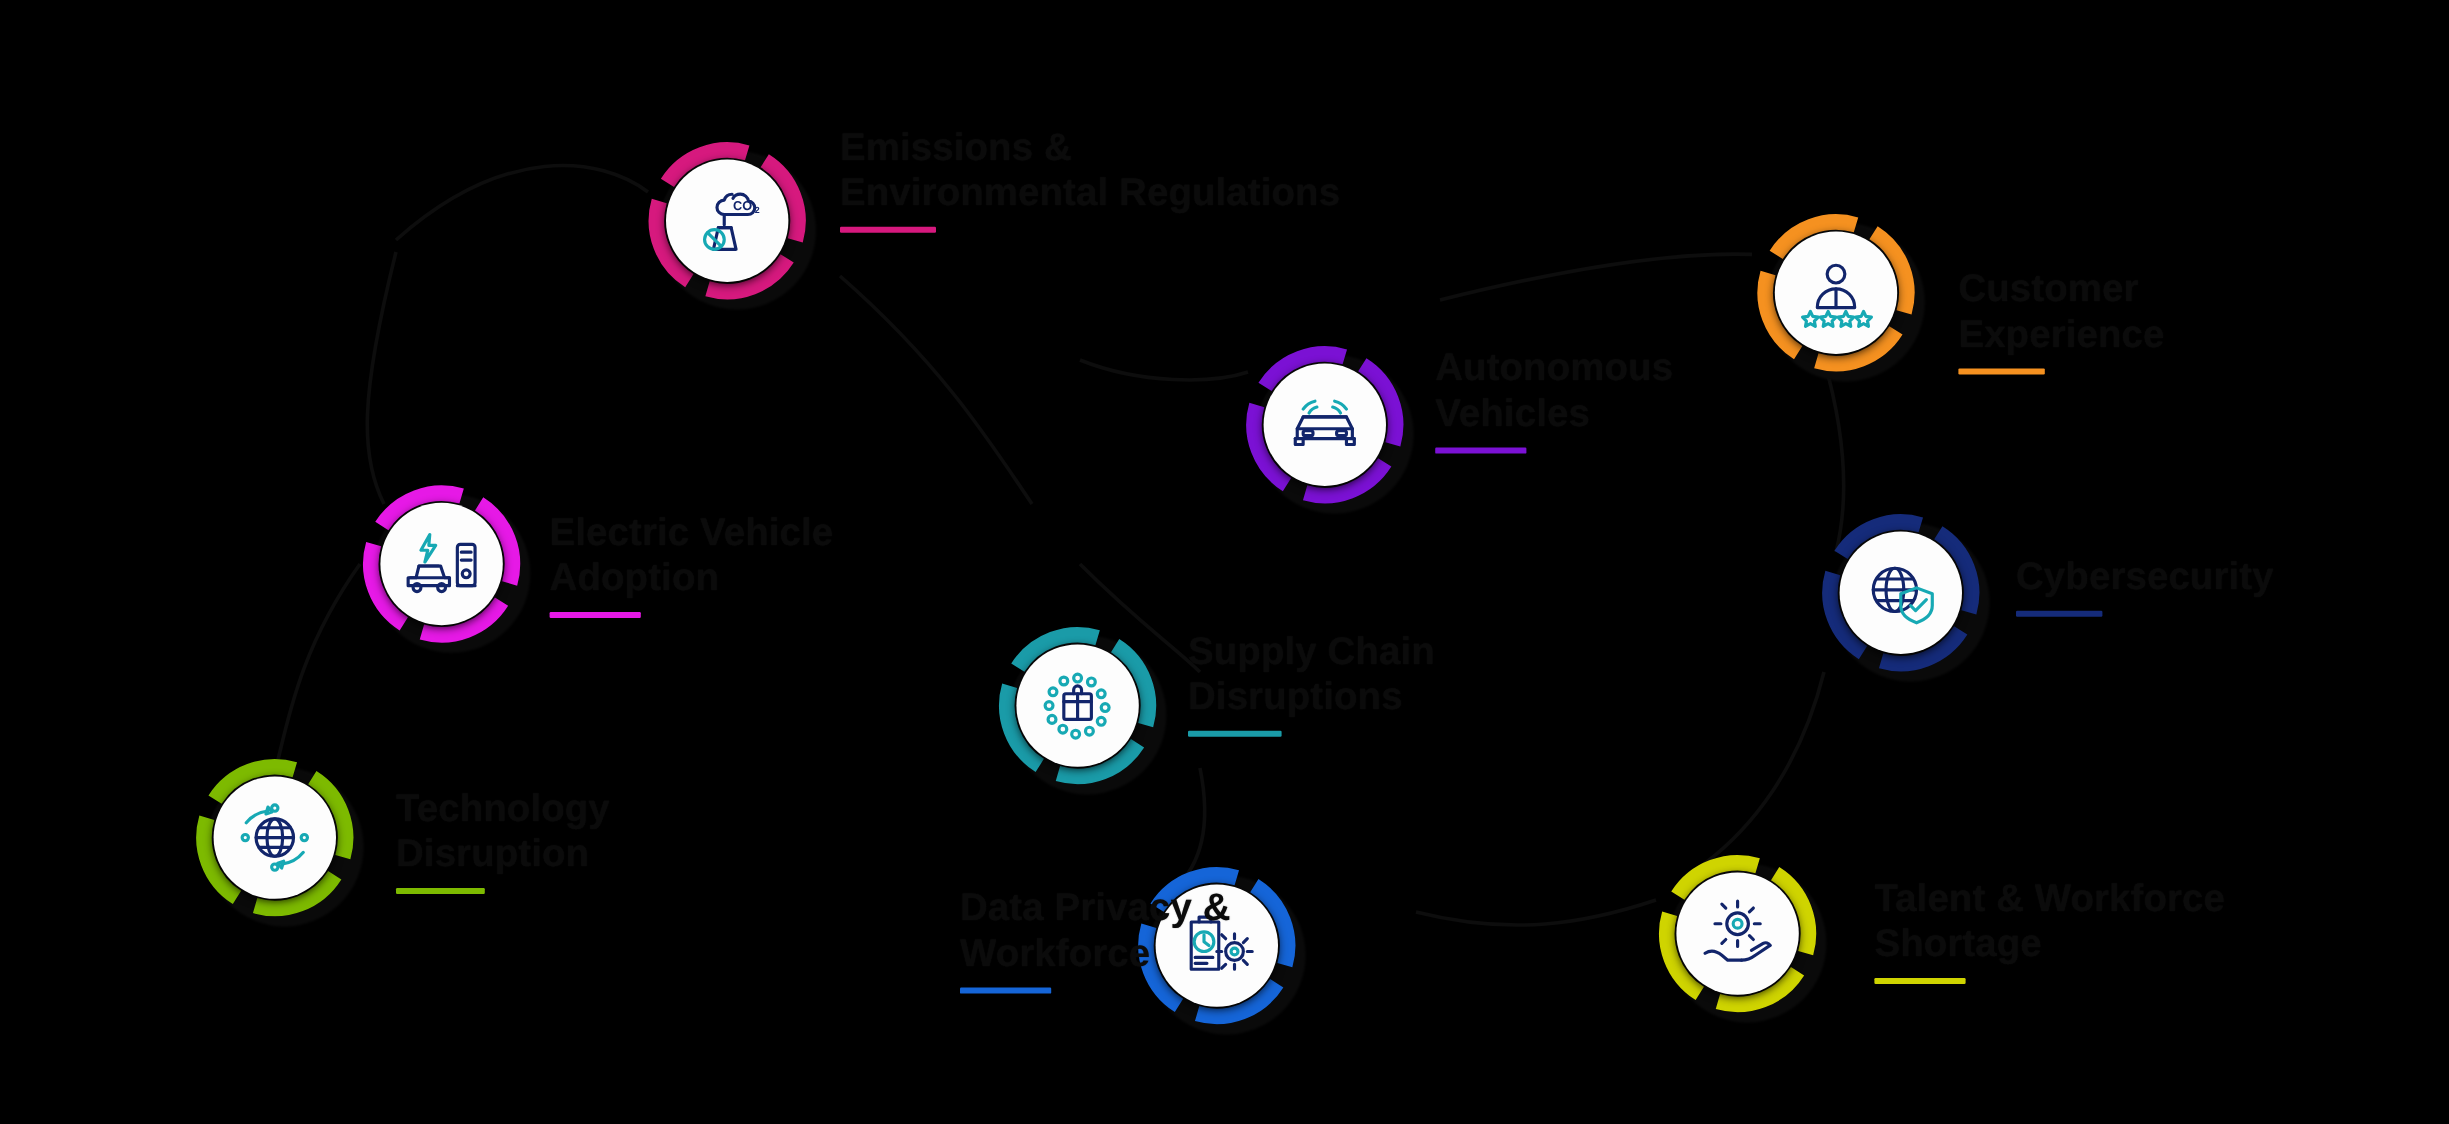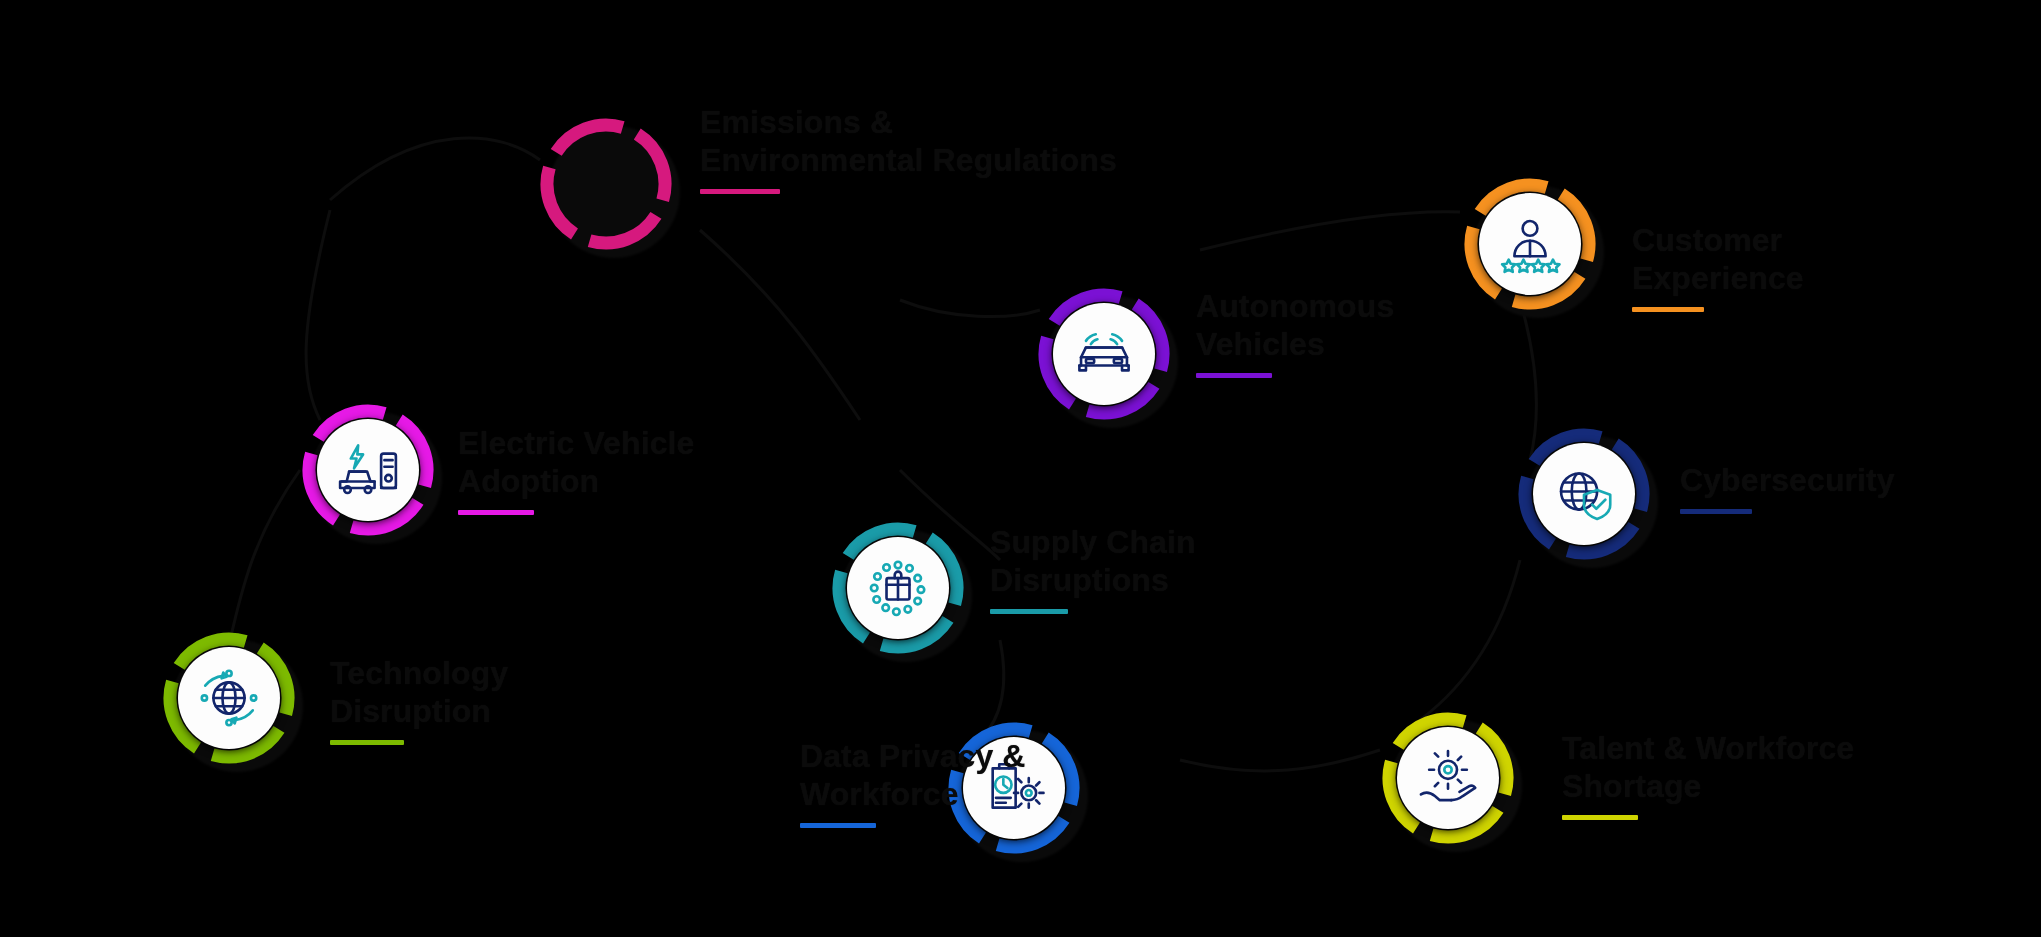--- a/index.html
+++ b/index.html
@@ -68,20 +68,34 @@
 
   <div id="nodes-layer">
       <div class="node" style="left: 540px; top: 118px; width: 132px; height: 132px;">
         <div class="ring-shadow" style="left: 8px; top: 8px; width: 132px; height: 132px;"></div>
         <div style="position: absolute; left: 0px; top: 0px; width: 132px; height: 132px;">
           <svg width="132" height="132" viewBox="0 0 132 132" style="position:absolute;left:0;top:0">
     <g transform="rotate(-58 66 66)">
       <circle cx="66" cy="66" r="59" fill="none" stroke="#D6197E" stroke-width="13" stroke-dasharray="75.99512629033708 16.6818569905618" stroke-linecap="butt"></circle>
     </g>
   </svg>
+        </div>
+        <div class="disc" style="left: 15px; top: 15px; width: 102px; height: 102px;">
+          <span style="transform: scale(0.82);">
+            <svg width="78" height="78" viewBox="0 0 78 78">
+      <path fill="none" stroke="#12256B" stroke-width="3.2" stroke-linecap="round" stroke-linejoin="round" d="M44 12c-4 0-7 2.6-8 6-4.2.2-7.4 3.5-7.4 7.4 0 4 3.3 7.2 7.4 7.2h24c3.9 0 7-3 7-6.8 0-3.6-2.8-6.6-6.4-6.9-.6-4-4.1-7-8.3-7-3.2 0-6 1.7-7.4 4.2"></path>
+      <text x="45" y="28" font-family="Liberation Sans, sans-serif" font-size="13" font-weight="700" fill="#12256B">CO</text>
+      <text x="67" y="31" font-family="Liberation Sans, sans-serif" font-size="9" font-weight="700" fill="#12256B">2</text>
+      <path fill="none" stroke="#12256B" stroke-width="3.2" stroke-linecap="round" stroke-linejoin="round" d="M36 33v10"></path>
+      <path fill="none" stroke="#12256B" stroke-width="3.2" stroke-linecap="round" stroke-linejoin="round" d="M30 46h13l5 22H25z"></path>
+      <path fill="none" stroke="#12256B" stroke-width="3.2" stroke-linecap="round" stroke-linejoin="round" d="M30 46h13"></path>
+      <circle fill="none" stroke="#17A9B4" stroke-width="3.2" stroke-linecap="round" stroke-linejoin="round" cx="26" cy="58" r="10"></circle>
+      <path fill="none" stroke="#17A9B4" stroke-width="3.2" stroke-linecap="round" stroke-linejoin="round" d="M19 51l14 14"></path>
+    </svg>
+          </span>
         </div>
       </div>
       <div class="label sz-lg" style="left: 700px; top: 104px;"><span class="txt">Emissions &amp;</span><span class="txt">Environmental Regulations</span><span class="rule" style="background: rgb(214, 25, 126); width: 80px;"></span></div>
       <div class="node" style="left: 302px; top: 404px; width: 132px; height: 132px;">
         <div class="ring-shadow" style="left: 8px; top: 8px; width: 132px; height: 132px;"></div>
         <div style="position: absolute; left: 0px; top: 0px; width: 132px; height: 132px;">
           <svg width="132" height="132" viewBox="0 0 132 132" style="position:absolute;left:0;top:0">
     <g transform="rotate(-58 66 66)">
       <circle cx="66" cy="66" r="59" fill="none" stroke="#E619E6" stroke-width="13" stroke-dasharray="75.99512629033708 16.6818569905618" stroke-linecap="butt"></circle>
     </g>

